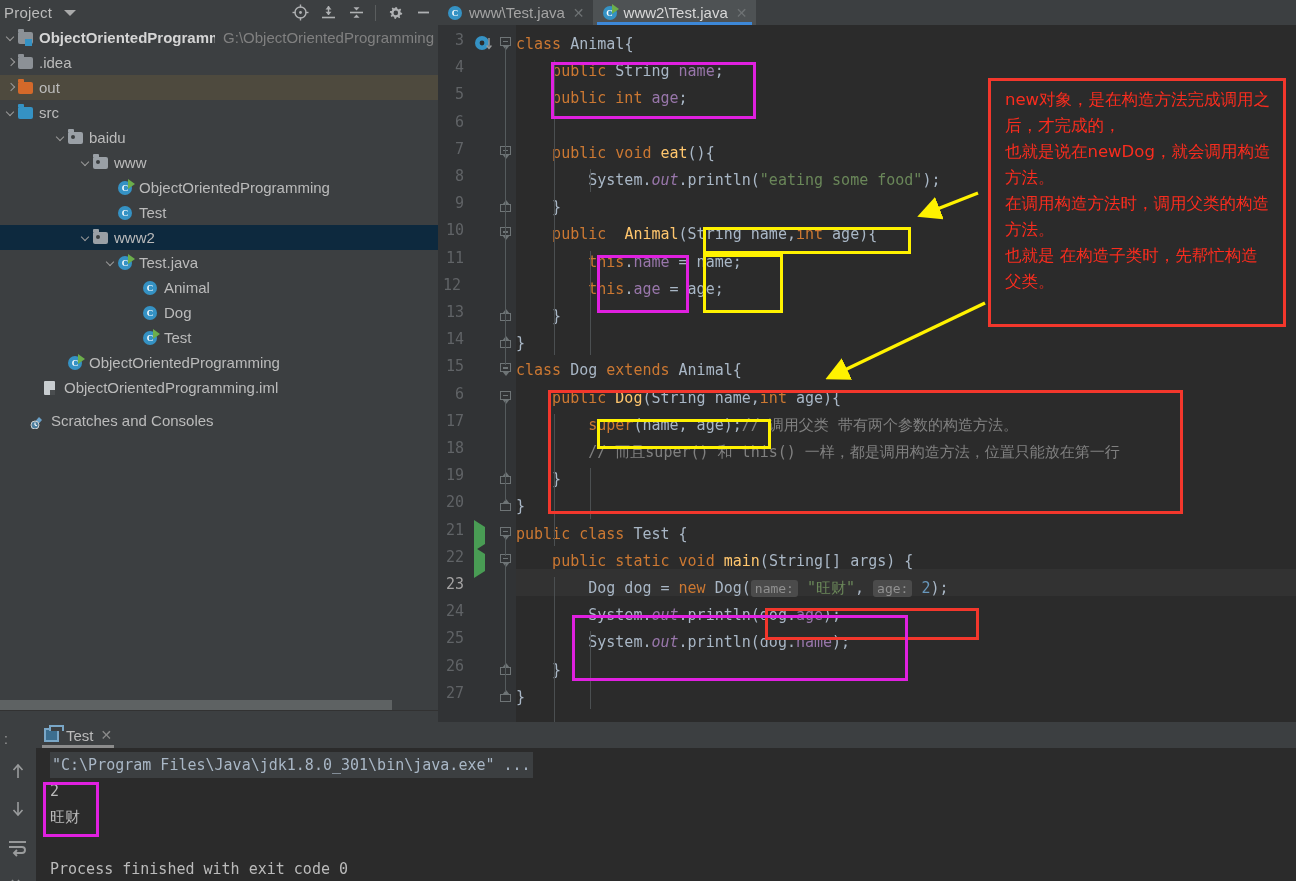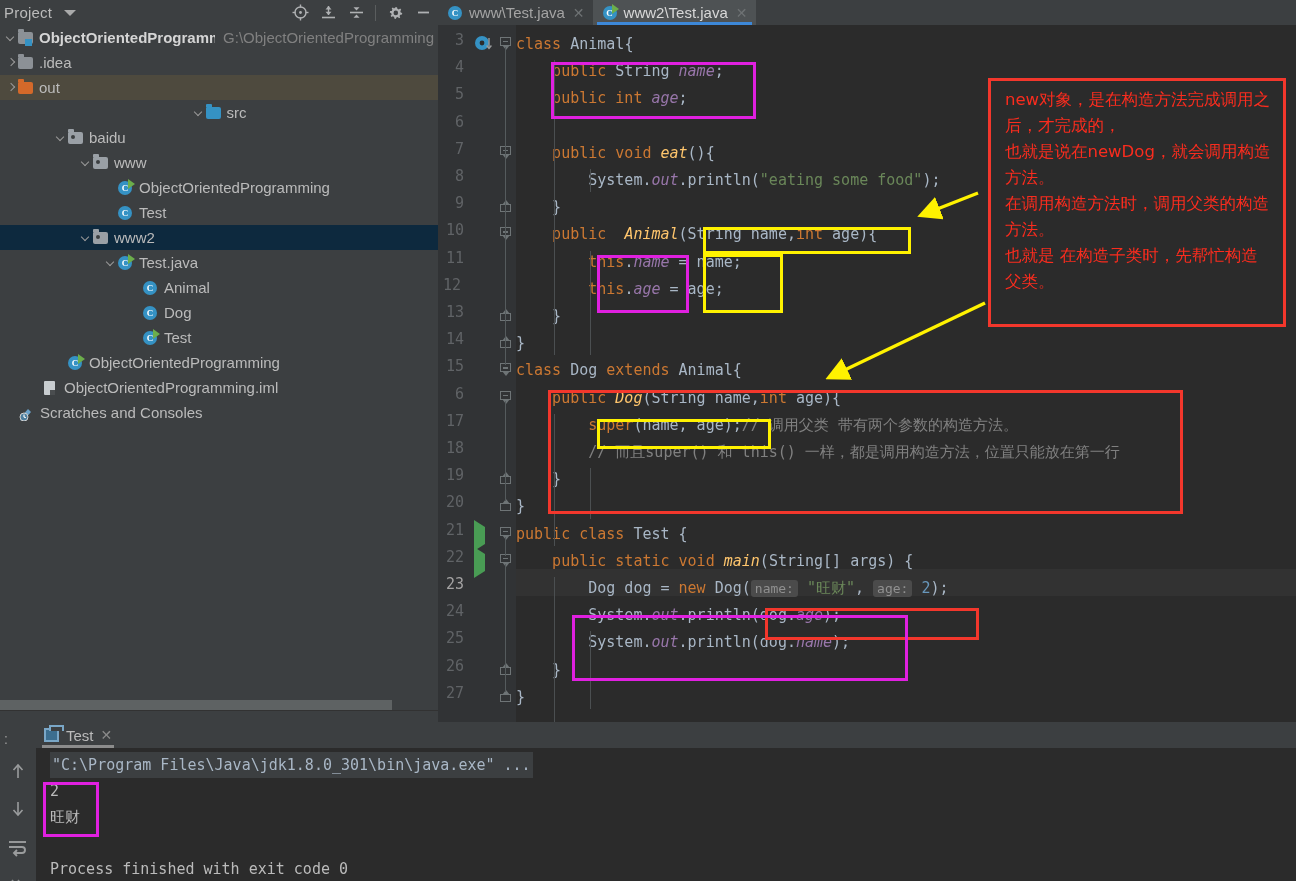--- a/index.html
+++ b/index.html
@@ -171,22 +171,22 @@
     position:absolute; left:78px; top:0; width:780px; height:697px;
     font-family:"DejaVu Sans Mono", monospace; font-size:15px; line-height:27.2px;
     color:#A9B7C6; white-space:pre;
   }
   .cl { position:absolute; left:0; height:27.2px; line-height:27.2px; }
   #cur-line-hl {
     position:absolute; left:0; top:544px; width:858px; height:27px; background:#323232;
   }
   .kw { color:#CC7832; }
   .cls-n { color:#A9B7C6; }
-  .fn { color:#FFC66D;font-style:italic; }
-  .fld { color:#9876AA;font-style:italic; }
+  .fn { color:#FFC66D; }
+  .fld { color:#9876AA; }
   .stat { color:#9876AA; font-style:italic; }
   .str { color:#6A8759; }
   .num { color:#6897BB; }
   .cmt { color:#808080; }
   .plain { color:#A9B7C6; }
   .hint {
     background:#4B4B4B; color:#909090; border-radius:3px; padding:1px 4px; font-size:13px;
   }
   .indent-g { position:absolute; width:1px; background:#4B4F51; }
 
@@ -295,21 +295,21 @@
           </span>
           <span class="tlabel">.idea</span>
         </div>
         <div class="tree-row sel-out" style="padding-left: 4px;">
           <span class="tw-arrow right"></span>
           <span class="ticon">
             <span class="folder orange"></span>
           </span>
           <span class="tlabel">out</span>
         </div>
-        <div class="tree-row" style="padding-left: 4px; justify-content: center;">
+        <div class="tree-row" style="padding-left: 4px;">
           <span class="tw-arrow down"></span>
           <span class="ticon">
             <span class="folder blue"></span>
           </span>
           <span class="tlabel">src</span>
         </div>
         <div class="tree-row" style="padding-left: 54px;">
           <span class="tw-arrow down"></span>
           <span class="ticon">
             <span class="folder pkg"></span>
@@ -383,21 +383,21 @@
           </span>
           <span class="tlabel">ObjectOrientedProgramming</span>
         </div>
         <div class="tree-row" style="padding-left: 29px;">
           <span class="tw-arrow"></span>
           <span class="ticon">
             <span class="imlicon"></span>
           </span>
           <span class="tlabel">ObjectOrientedProgramming.iml</span>
         </div>
-        <div class="tree-row" style="padding-left: 5px;">
+        <div class="tree-row" style="padding-left: 16px; margin-top: 8px;">
           <span class="tw-arrow"></span>
           <span class="ticon">
             <span class="scratch"><svg width="15" height="15" viewBox="0 0 15 15">
                 <path d="M2 11 L9 3 L12 6 L5 14 L1.5 14.5 Z" fill="#6AA1C9"></path>
                 <circle cx="5" cy="11" r="4" fill="#4D7E9E" stroke="#CFCFCF" stroke-width="1"></circle>
                 <line x1="5" y1="11" x2="5" y2="8.5" stroke="#fff" stroke-width="1.1"></line>
                 <line x1="5" y1="11" x2="6.8" y2="11.8" stroke="#fff" stroke-width="1.1"></line>
               </svg></span>
           </span>
           <span class="tlabel">Scratches and Consoles</span>

